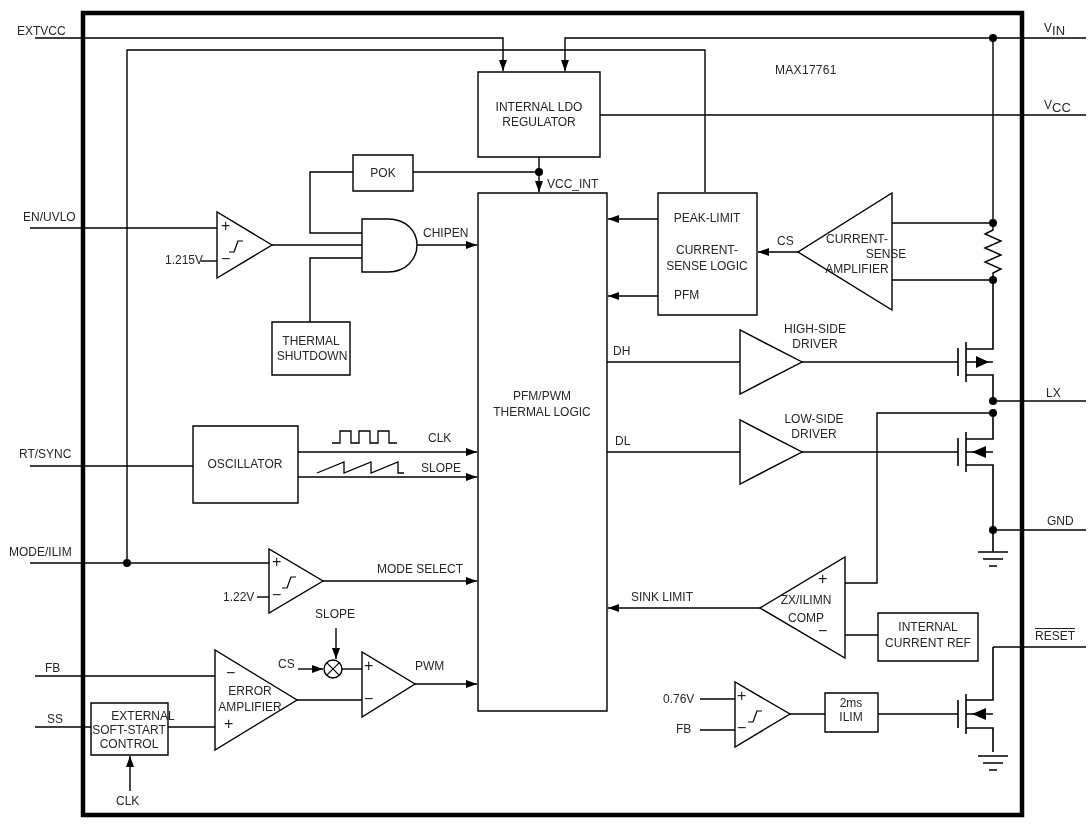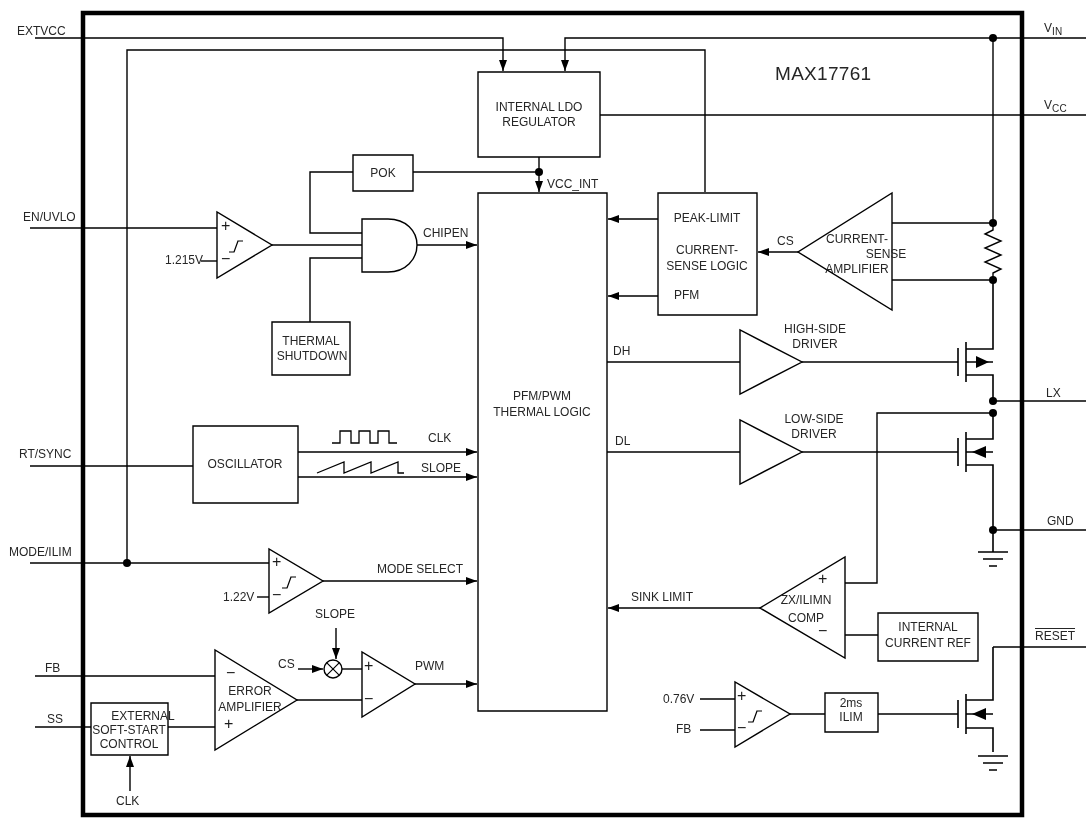--- a/index.html
+++ b/index.html
@@ -1,23 +1,23 @@
 <!DOCTYPE html>
 <html><head>
 <meta charset="utf-8">
 <style>
   html,body{margin:0;padding:0;background:#ffffff}
   #stage{position:relative;width:1090px;height:828px;background:#ffffff;
          font-family:"Liberation Sans",sans-serif;overflow:hidden}
   #schem{position:absolute;left:0;top:0}
   .lb{position:absolute;font-size:12px;line-height:1.2;color:#262626;white-space:nowrap}
   .ctr{transform:translateX(-50%)}
-  .big{font-size:19px;letter-spacing:.3px}
+  .big{font-size:12px;letter-spacing:.3px}
   .sgn{font-size:16px;line-height:1;color:#1c1c1c}
-  .sub{font-size:10px;vertical-align:-3px;letter-spacing:.2px}
+  .sub{font-size:13px;vertical-align:-3px;letter-spacing:.2px}
   .ovl{text-decoration:overline}
   svg *{vector-effect:non-scaling-stroke}
 </style>
 </head>
 <body>
 
 <div id="stage">
 
   <svg id="schem" width="1090" height="828" viewBox="0 0 1090 828">
     <defs>

